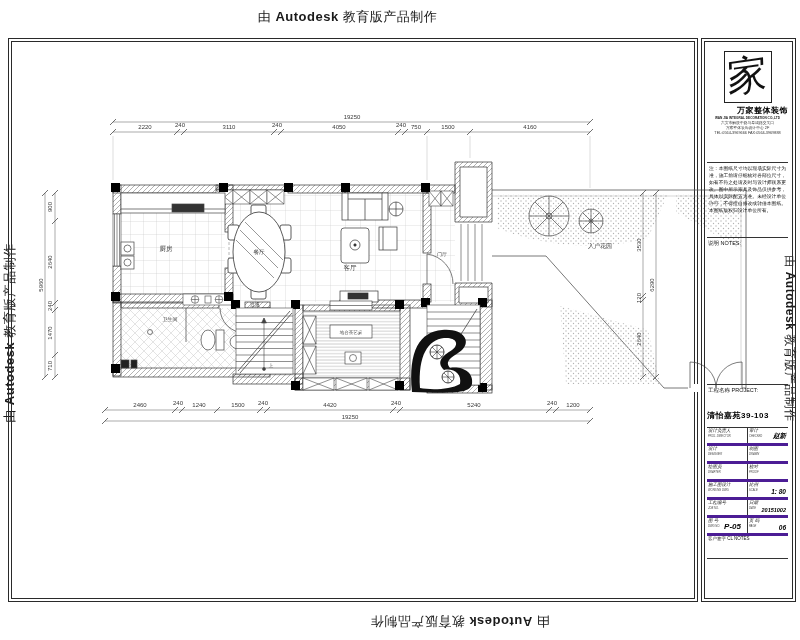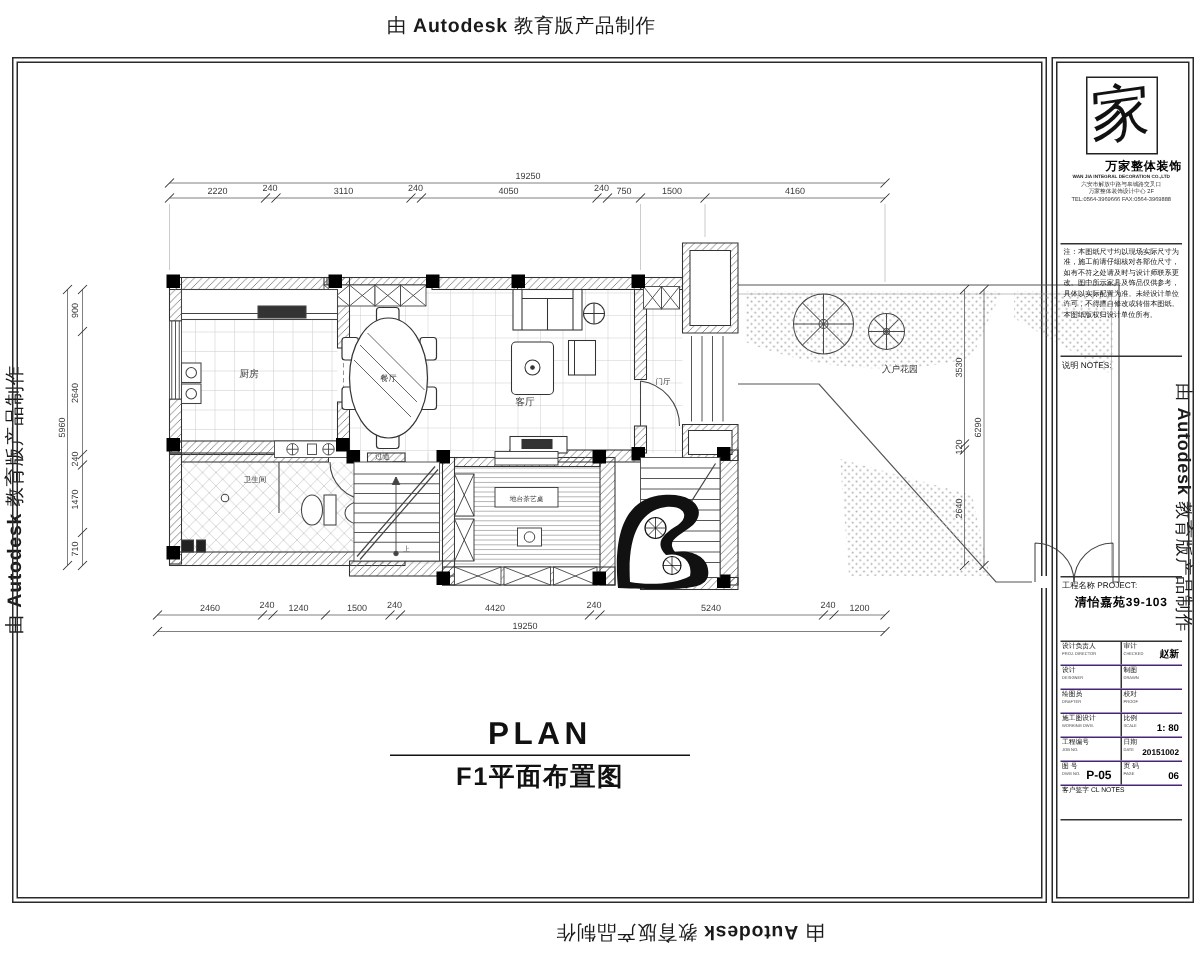--- a/index.html
+++ b/index.html
@@ -25,23 +25,23 @@
   .tb{position:absolute;left:5px;top:5px;width:81px;height:550px;font-size:5px;color:#222;}
   .sec{position:relative;border-bottom:1px solid #333;overflow:hidden;}
   .logo-box{width:46px;height:50px;border:1px solid #222;margin:7px auto 2px auto;position:relative;}
   .logo-box span{position:absolute;left:2px;top:-4px;font-family:"DejaVu Serif",serif;font-size:40px;
                  color:#111;transform:rotate(-8deg) skewX(-6deg);}
   .company{font-weight:bold;font-size:8px;text-align:right;letter-spacing:.5px;color:#000;}
   .company-en{font-size:3.5px;text-align:center;font-weight:bold;color:#222;transform:scale(.9);}
   .addr{font-size:4px;text-align:center;color:#333;line-height:1.3;transform:scale(.95);}
   .notes-p{font-size:4.8px;line-height:1.45;text-align:justify;padding:3px 2px;color:#111;}
   .seclabel{font-size:5.5px;padding:2px 1px;color:#111;}
-  .secval{font-size:8px;font-weight:bold;text-align:center;margin-top:0;color:#000;letter-spacing:.5px;}
+  .secval{font-size:8px;font-weight:bold;margin-top:14px;color:#000;letter-spacing:.5px;}
   .tb-table{border-top:none;}
-  .tr{display:flex;border-bottom:1px solid #4c1d95;height:15px;}
+  .tr{display:flex;border-bottom:3px solid #4c1d95;height:15px;font-style:italic;}
   .td{flex:1;position:relative;padding:1px;}
   .td+.td{border-left:1px solid #333;}
   .lab{font-size:4.5px;color:#111;line-height:1;}
   .sub{font-size:3px;color:#444;transform:scale(.9);transform-origin:left top;}
   .val{position:absolute;right:2px;bottom:2px;font-weight:bold;font-size:6.5px;color:#000;}
   .val-big{font-size:8px;right:6px;bottom:2px;}
   .sig{height:20px;border-bottom:1px solid #333;padding:1px;}
 </style>
 </head>
 <body>
@@ -350,25 +350,20 @@
       <text x="52" y="333" transform="rotate(-90 52 333)">1470</text>
       <text x="52" y="366" transform="rotate(-90 52 366)">710</text>
       <text x="43" y="285" transform="rotate(-90 43 285)">5960</text>
       <text x="641" y="245" transform="rotate(-90 641 245)">3530</text>
       <text x="641" y="298" transform="rotate(-90 641 298)">120</text>
       <text x="641" y="339" transform="rotate(-90 641 339)">2640</text>
       <text x="654" y="285" transform="rotate(-90 654 285)">6290</text>
     </g>
   </svg>
 
-  <div class="plan-title">
-    <div class="en">PLAN</div>
-    <div class="rule"></div>
-    <div class="zh">F1平面布置图</div>
-  </div>
 
   <div class="frame tb-frame">
     <div class="frame-inner"></div>
     <div class="tb">
 
       <div class="sec" style="height:118px;">
         <div class="logo-box">
           <span>家</span>
         </div>
         <div class="company">万家整体装饰</div>

